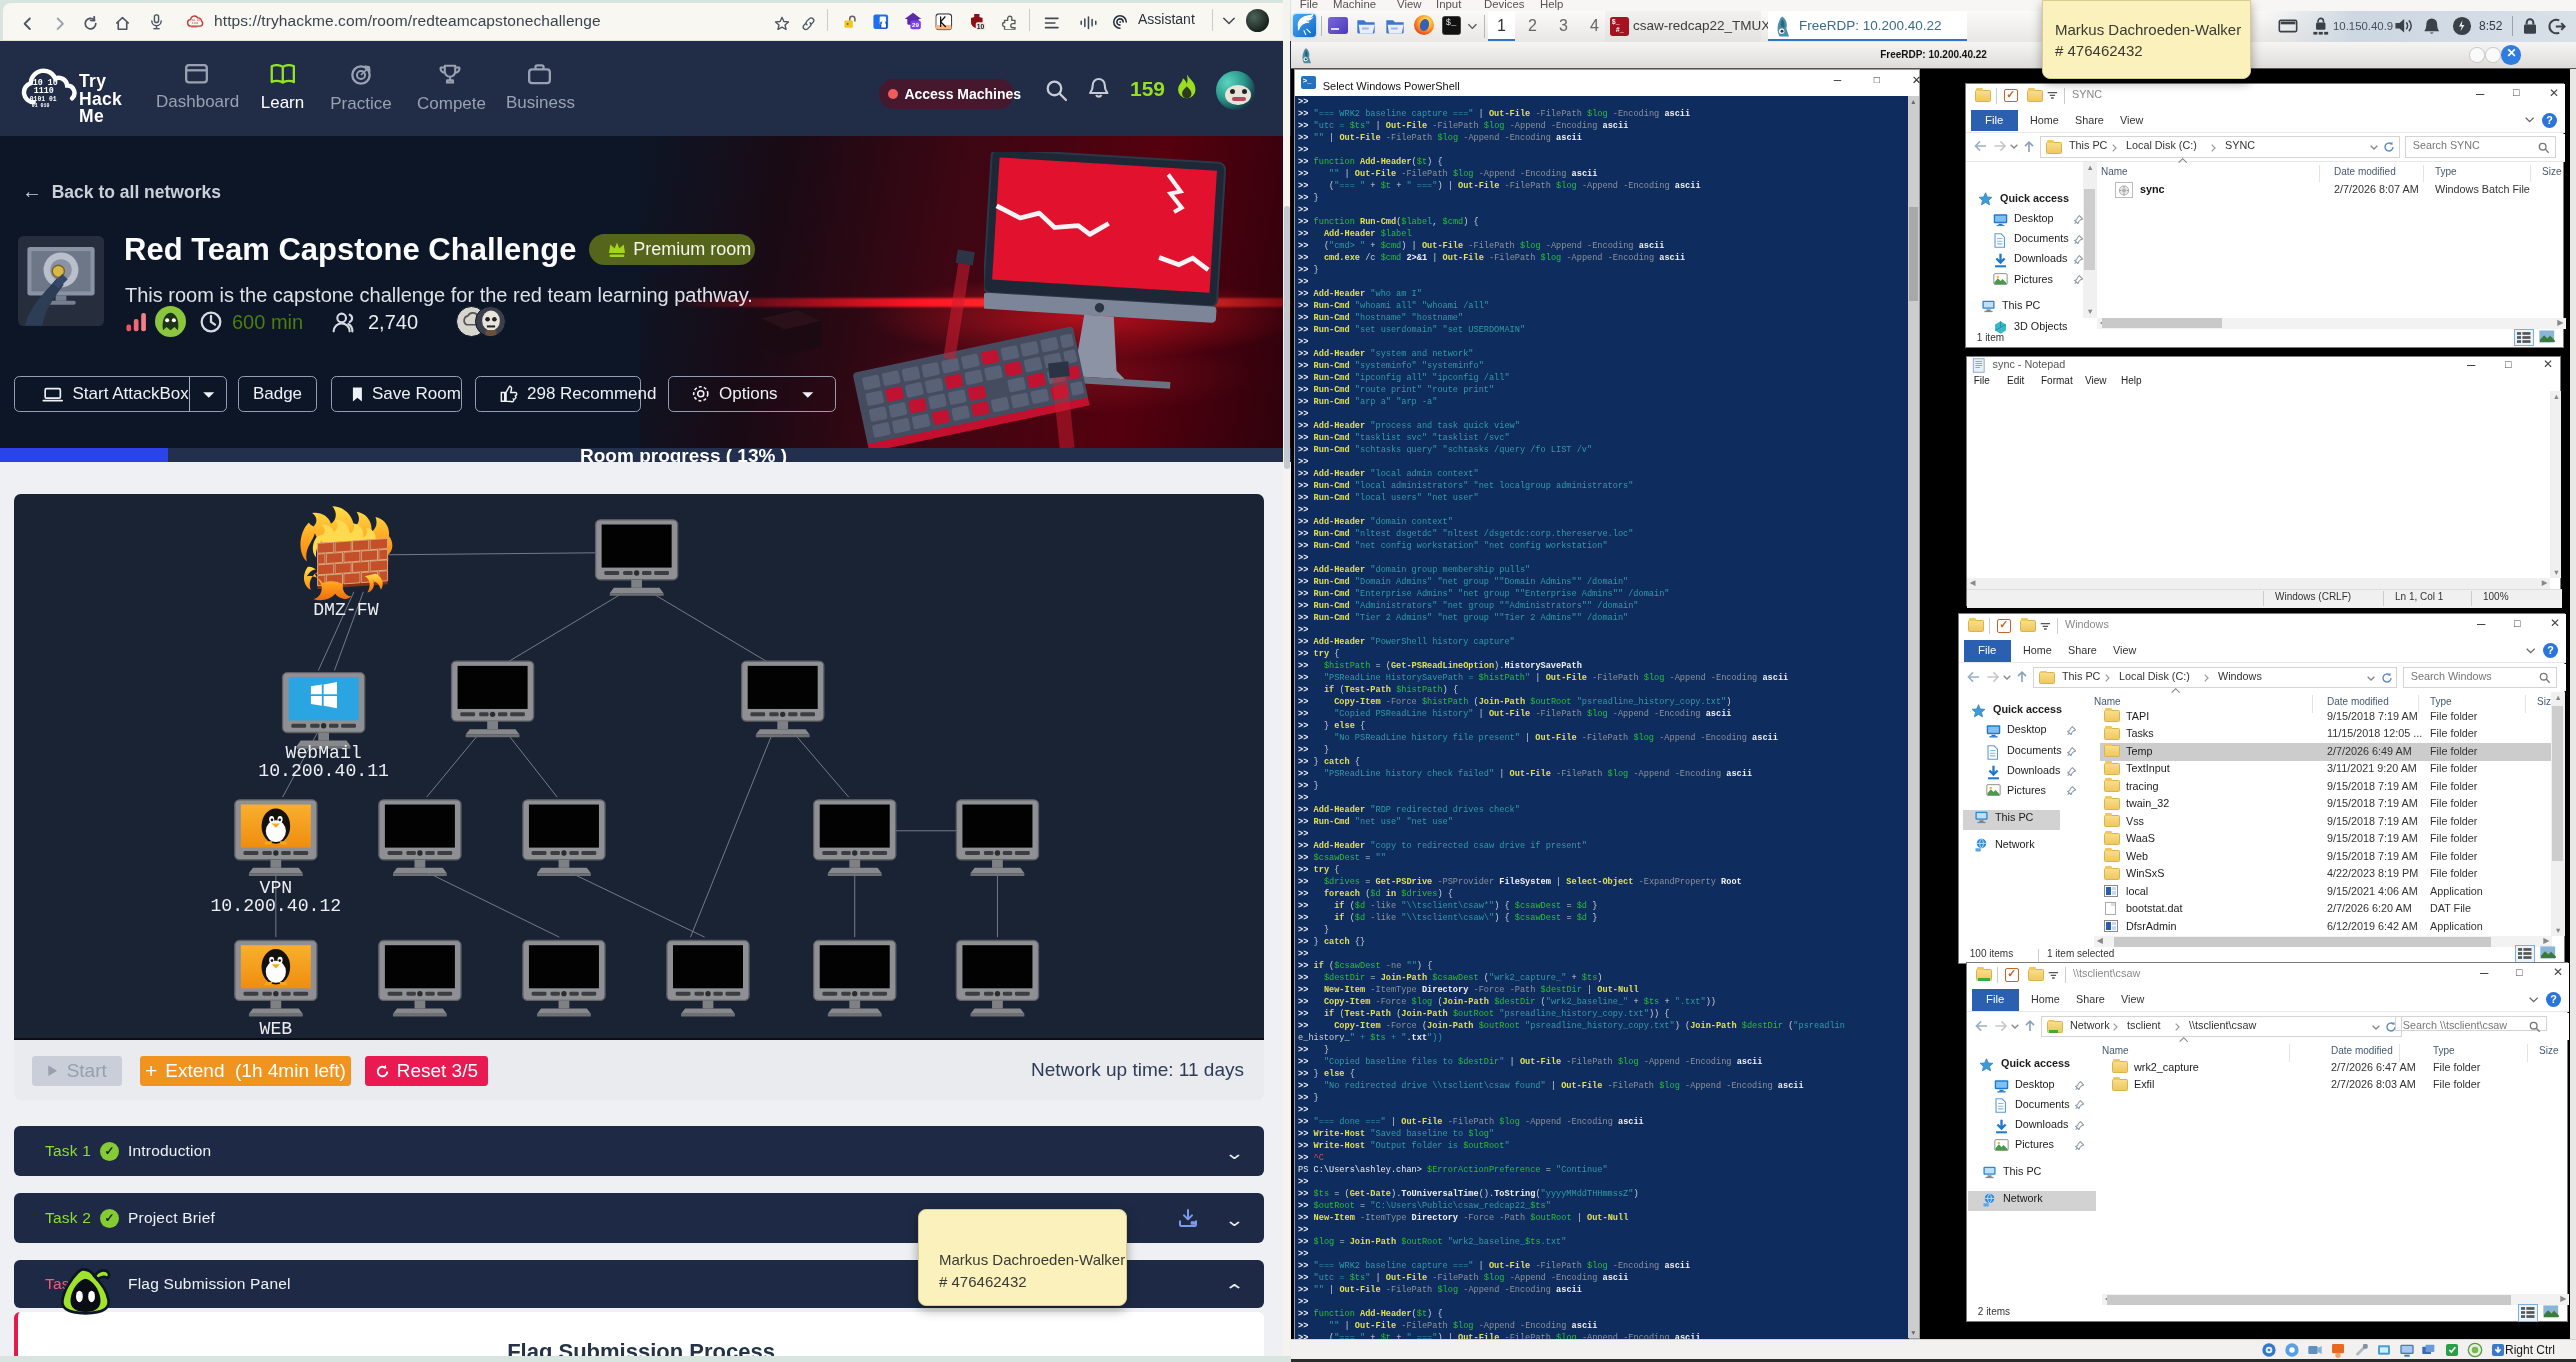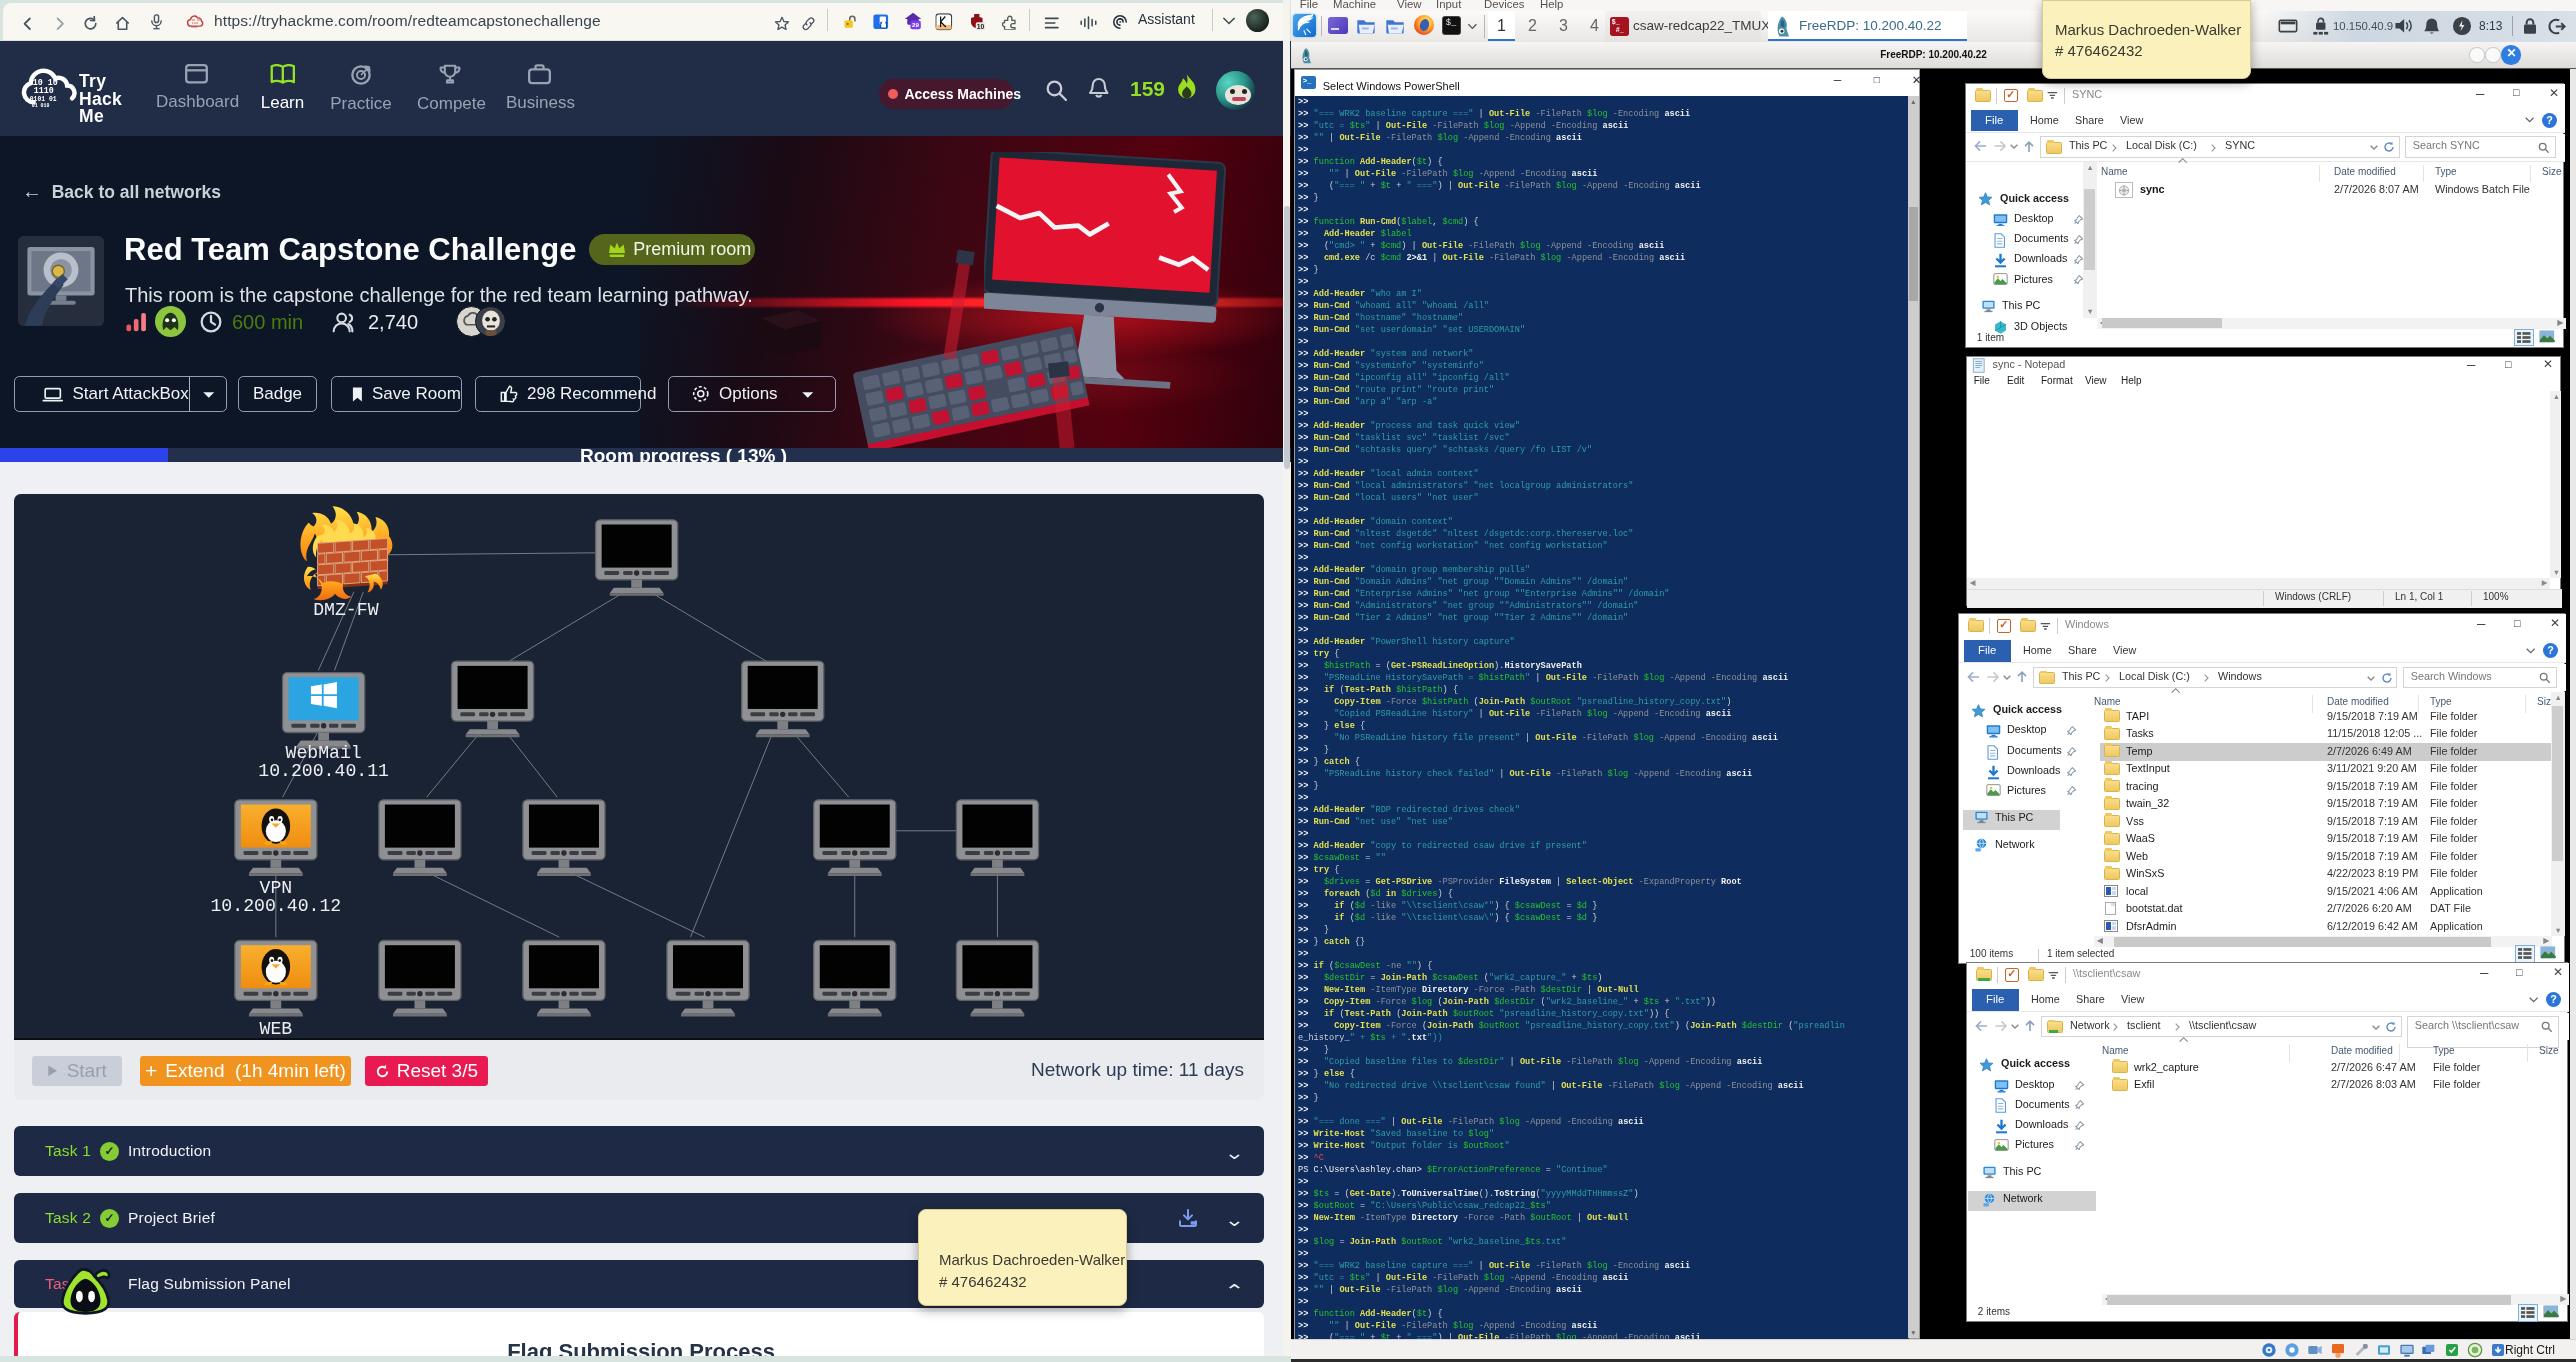--- a/index.html
+++ b/index.html
@@ -654,21 +654,21 @@
     <svg class="abs" style="left:1103px;top:6.7px" width="19" height="17.5" viewBox="0 0 28 26">
           <path d="M2 9 h6 l7-6 v20 l-7-6 H2z" fill="#3a4148"></path>
           <path d="M18 8 a7 7 0 0 1 0 10 M22 5 a11 11 0 0 1 0 16" stroke="#3a4148" stroke-width="2.2" fill="none"></path>
         </svg>
     <svg class="abs" style="left:1132px;top:6px" width="17.5" height="19" viewBox="0 0 26 28">
           <path d="M13 2 a8 8 0 0 1 8 8 c0 7 2 9 3 11 H2 c1-2 3-4 3-11 a8 8 0 0 1 8-8z M10 23 a3.5 3.5 0 0 0 6 0" fill="#3a4148"></path>
         </svg>
     <div class="abs" style="left:1162px;top:6.7px;width:17.5px;height:17.5px;border-radius:50%;background:#3a4148"><svg width="17.5" height="17.5" viewBox="0 0 26 26">
             <path d="M14 5 l-5 9 h4 l-2 7 6-9 h-4z" fill="#f0f0f0"></path>
           </svg></div>
-    <span class="abs" style="left:1188px;top:8px;color:#2e3a46;font-size:12px">8:13</span>
+    <span class="abs" style="left:1188px;top:8px;color:#2e3a46;font-size:12px">8:52</span>
     <div class="abs" style="left:1221px;top:5.4px;width:1.3px;height:20px;background:#9aa2aa"></div>
     <svg class="abs" style="left:1231px;top:6px" width="16" height="19" viewBox="0 0 24 28">
           <rect x="3" y="11" width="18" height="14" rx="2" fill="#3a4148"></rect>
           <path d="M7 11 v-3 a5 5 0 0 1 10 0 v3" stroke="#3a4148" stroke-width="3" fill="none"></path>
         </svg>
     <svg class="abs" style="left:1256px;top:6px" width="19" height="19" viewBox="0 0 28 28">
           <path d="M18 5 a10 10 0 1 0 0 18" stroke="#3a4148" stroke-width="3" fill="none"></path>
           <path d="M13 14 h12 M21 9 l5 5-5 5" stroke="#3a4148" stroke-width="3" fill="none"></path>
         </svg>
   </div>
@@ -1282,21 +1282,21 @@
               </svg>
               <span class="abs" style="left:147px;top:2px;font-size:10.8px;color:#333;white-space:nowrap">\\tsclient\csaw</span>
               <svg class="abs" style="left:330px;top:8px" width="8" height="5.4" viewBox="0 0 12 8">
                 <path d="M1 1 l5 5 5-5" stroke="#888" stroke-width="2" fill="none"></path>
               </svg>
               <svg class="abs" style="left:343px;top:4px" width="12" height="12" viewBox="0 0 18 18">
                 <path d="M15 9 a6 6 0 1 1-2-4.5" stroke="#5a8ac0" stroke-width="2" fill="none"></path>
                 <path d="M14 1 l.5 4.5 L10 5z" fill="#5a8ac0"></path>
               </svg>
             </div>
-            <div class="abs" style="left:440px;top:2.7px;width:152px;height:32px;border:0.7px solid #d4d4d4">
+            <div class="abs" style="left:428px;top:2.7px;width:152px;height:15px;border:0.7px solid #d4d4d4">
               <span class="abs" style="left:6.7px;top:2px;font-size:10.8px;color:#777;white-space:nowrap">Search \\tsclient\csaw</span>
               <svg class="abs" style="left:133px;top:4.7px" width="12" height="12" viewBox="0 0 18 18">
                 <circle cx="7" cy="7" r="5" stroke="#777" stroke-width="2" fill="none"></circle>
                 <path d="M11 11 l5 5" stroke="#777" stroke-width="2"></path>
               </svg>
             </div>
           </div>
           <div class="abs" style="left:135px;top:82px;font-size:10px;color:#46596f">Name</div>
           <svg class="abs" style="left:212px;top:74px" width="9.4" height="5.4" viewBox="0 0 14 8">
             <path d="M1 7 l6-6 6 6" stroke="#888" stroke-width="1.6" fill="none"></path>

